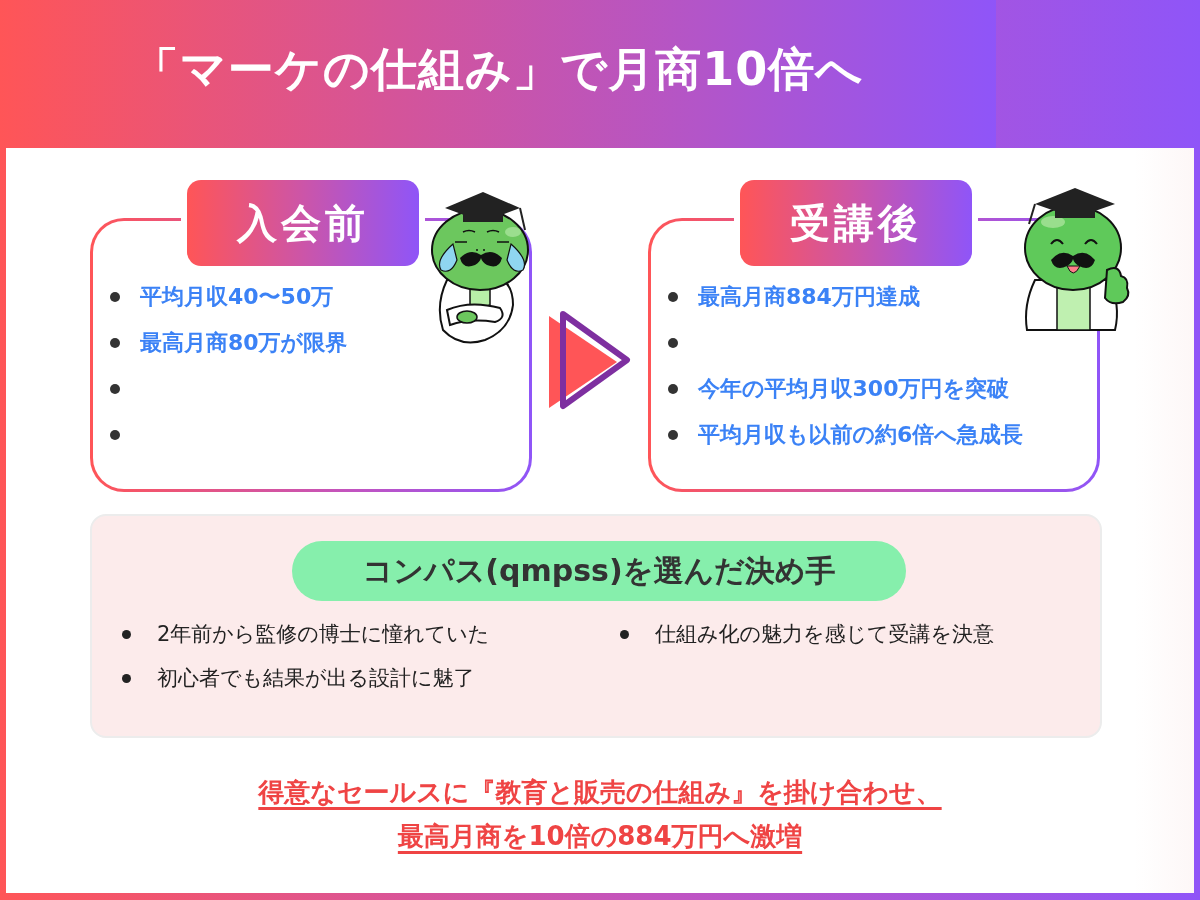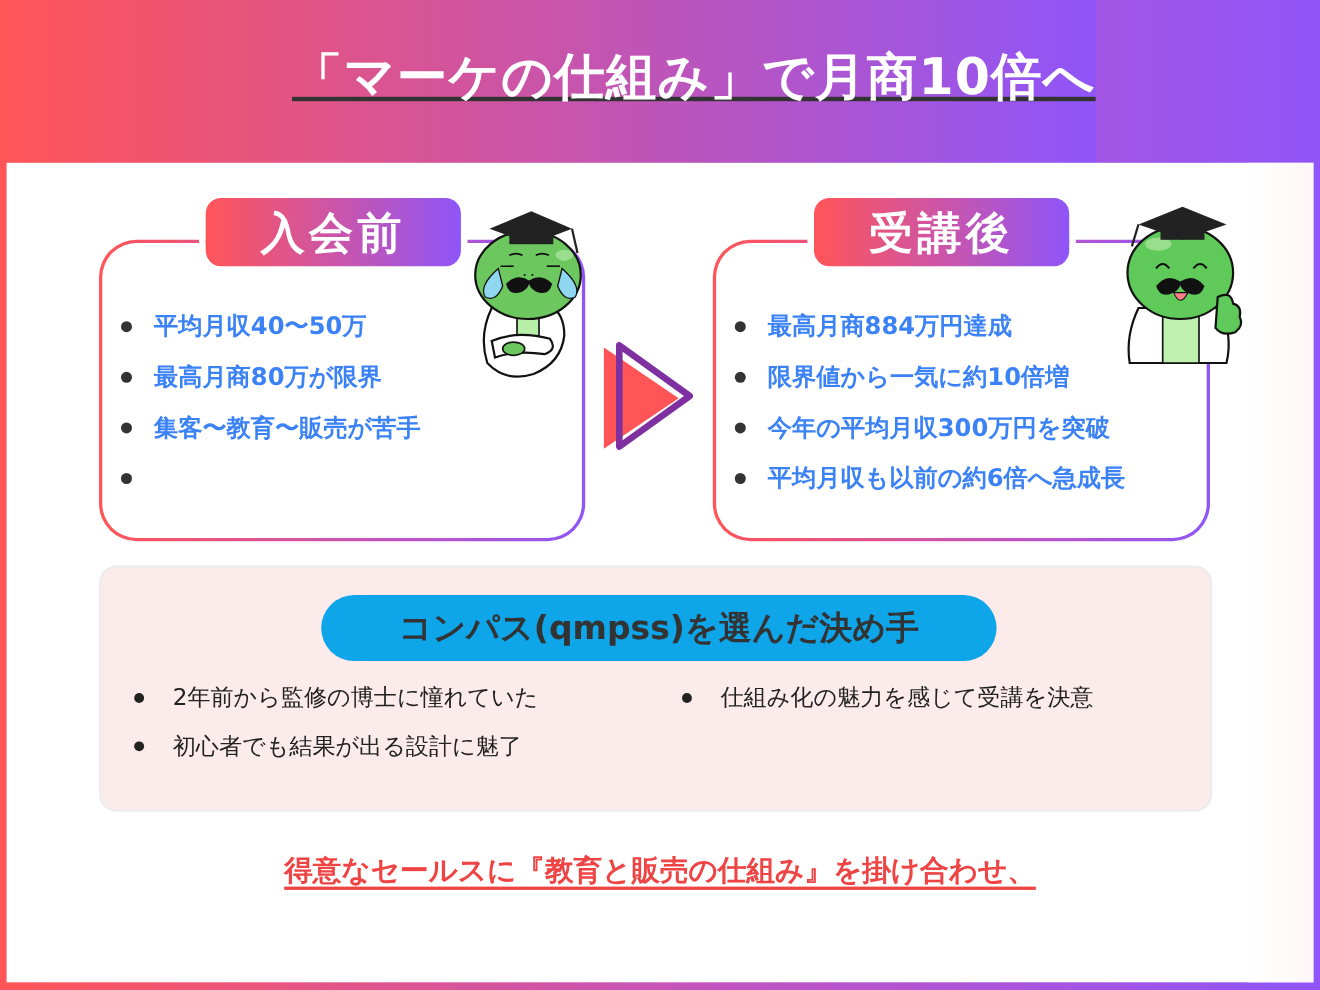--- a/index.html
+++ b/index.html
@@ -10,21 +10,21 @@
       position: relative;
       color: #333333;
     }
     .frame {
       position: absolute; left: 0; top: 0; width: 1200px; height: 900px;
       background: linear-gradient(90deg, #ff5557 0%, #c154c1 55%, #8f55f8 100%);
     }
     .header {
       position: absolute; left: 0; top: 0; width: 996px; height: 148px;
       background: linear-gradient(90deg, #ff5557 0%, #d4549a 40%, #b355c8 70%, #8f55f8 100%);
-      display: flex; align-items: center; justify-content: flex-end; text-decoration: underline;
+      display: flex; align-items: center; justify-content: center;
     }
     .header-title {
       color: #ffffff; font-size: 46px; font-weight: bold; letter-spacing: 1px;
       margin-top: -8px;
     }
     .inner {
       position: absolute; left: 6px; top: 148px; width: 1188px; height: 745px;
       background: #ffffff;
     }
     .inner-right-tint {
@@ -40,21 +40,21 @@
       background: linear-gradient(90deg, #ff5557 0%, #c154c1 60%, #8f55f8 100%);
     }
     .card-inner {
       width: 100%; height: 100%; border-radius: 31px; background: #ffffff;
       position: relative;
     }
     .card-before { left: 90px; width: 442px; }
     .card-after { left: 648px; width: 452px; }
 
     .card-label {
-      position: absolute; top: 180px; height: 62px;
+      position: absolute; top: 180px; height: 86px;
       border-radius: 14px;
       background: linear-gradient(90deg, #ff5557 0%, #cc55a8 50%, #8f55f8 100%);
       display: flex; align-items: center; justify-content: center;
       color: #ffffff; font-size: 40px; font-weight: bold; letter-spacing: 4px;
       box-shadow: 0 0 0 6px #ffffff;
     }
     .label-before { left: 187px; width: 232px; }
     .label-after { left: 740px; width: 232px; }
 
     .list {
@@ -80,21 +80,21 @@
     .mascot-before { left: 425px; top: 180px; width: 105px; height: 170px; }
     .mascot-after { left: 1015px; top: 180px; width: 120px; height: 160px; }
 
     
     .reasons {
       position: absolute; left: 90px; top: 514px; width: 1012px; height: 224px;
       background: #fcebeb; border: 2px solid #ececec; border-radius: 16px;
     }
     .reasons-title {
       position: absolute; left: 292px; top: 541px; width: 614px; height: 60px;
-      background: #0ea5e9; border-radius: 30px;
+      background: #86efac; border-radius: 30px;
       display: flex; align-items: center; justify-content: center;
       font-size: 30px; font-weight: bold; color: #333333;
     }
     .reasons-grid {
       position: absolute; top: 612px; list-style: none;
     }
     .reasons-grid li {
       display: flex; align-items: center; height: 44px;
       font-size: 21px; color: #222222;
     }
@@ -133,21 +133,20 @@
   <li>
       <span class="bullet"></span>
       <span>平均月収40〜50万</span>
     </li>
   <li>
       <span class="bullet"></span>
       <span>最高月商80万が限界</span>
     </li>
   <li>
       <span class="bullet"></span>
-      <span>集客〜教育〜販売が苦手</span>
     </li>
   <li>
       <span class="bullet"></span>
     </li>
 </ul>
 
 <svg class="mascot mascot-before" viewBox="0 0 105 170">
 
   <path d="M22 100 Q10 125 18 150 Q35 168 60 160 Q85 150 88 125 Q88 105 75 98 Z" fill="#ffffff" stroke="#111" stroke-width="2"></path>
   <path d="M45 100 L45 125 Q55 130 65 125 L65 100 Z" fill="#b8efa8" stroke="#111" stroke-width="1.5"></path>
@@ -184,21 +183,20 @@
   <div class="card-inner"></div>
 </div>
 <div class="card-label label-after">受講後</div>
 <ul class="list list-after">
   <li>
       <span class="bullet"></span>
       <span>最高月商884万円達成</span>
     </li>
   <li>
       <span class="bullet"></span>
-      <span>限界値から一気に約10倍増</span>
     </li>
   <li>
       <span class="bullet"></span>
       <span>今年の平均月収300万円を突破</span>
     </li>
   <li>
       <span class="bullet"></span>
       <span>平均月収も以前の約6倍へ急成長</span>
     </li>
 </ul>
@@ -238,13 +236,14 @@
 </ul>
 <ul class="reasons-grid reasons-right">
   <li>
       <span class="bullet"></span>
       <span>仕組み化の魅力を感じて受講を決意</span>
     </li>
 </ul>
 
 <div class="conclusion">
   <div><span class="conclusion-line">得意なセールスに『教育と販売の仕組み』を掛け合わせ、</span></div>
+  <div><span class="conclusion-line">最高月商を10倍の884万円へ激増</span></div>
 </div>
 
 </body></html>

